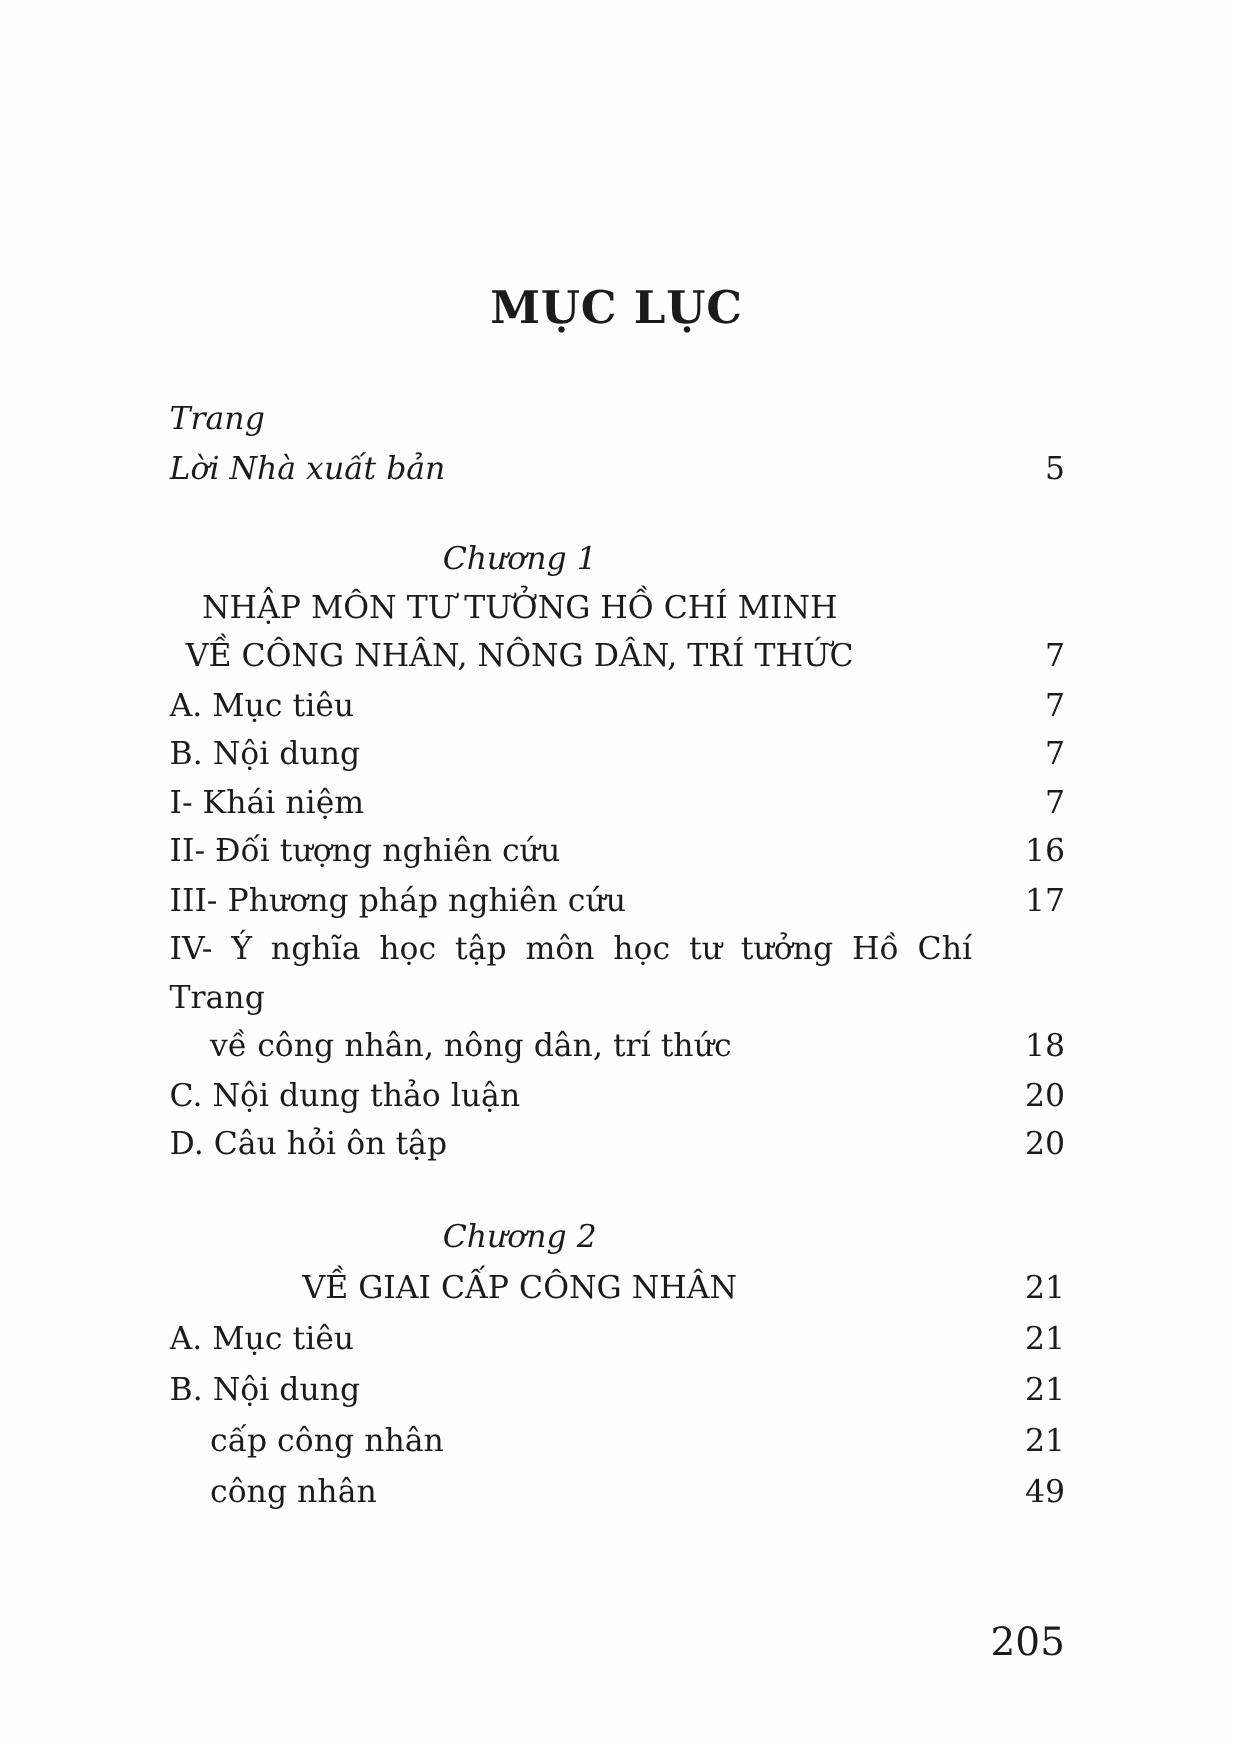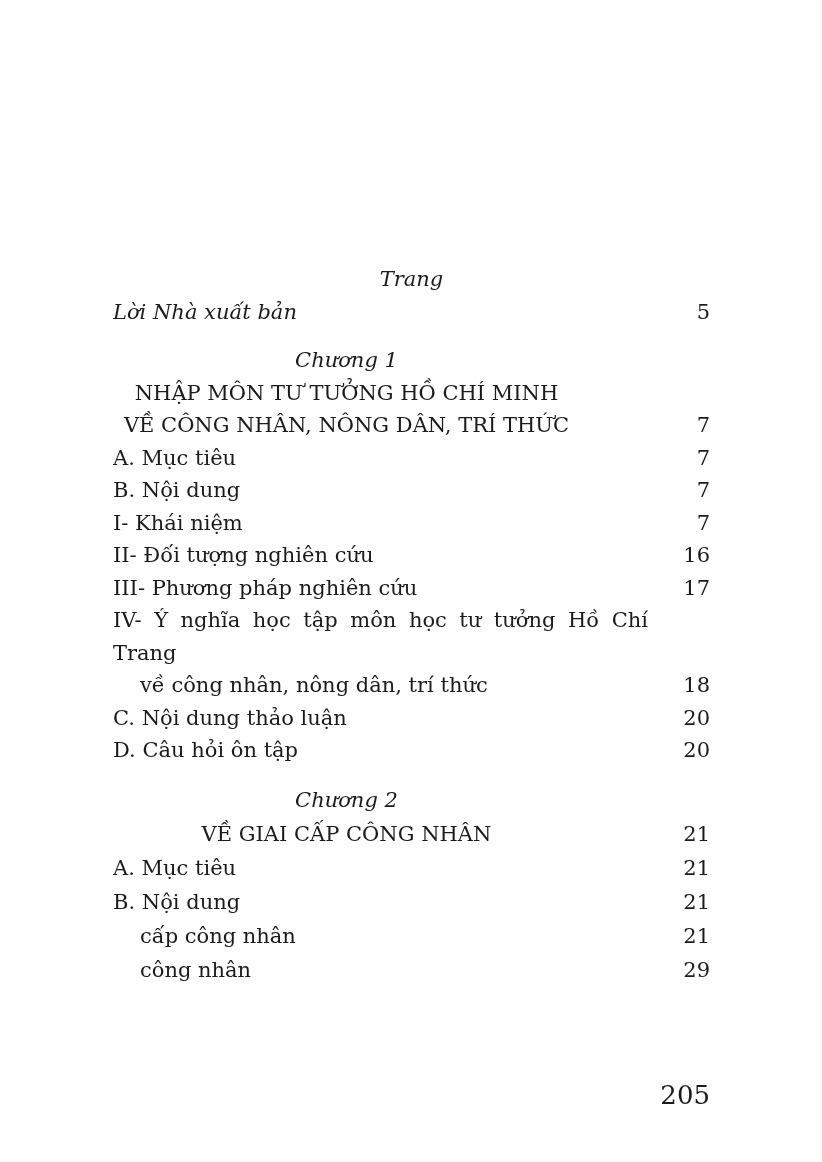--- a/index.html
+++ b/index.html
@@ -17,28 +17,28 @@
     font-size:30px; font-weight:bold;
     line-height:36px; letter-spacing:0.5px;
   }
   .content {
     position:absolute; left:113px; top:224px;
     width:597px;
     font-size:21px;
   }
   .row { line-height:32.5px; white-space:nowrap; }
   .sec2 .row { line-height:34px; }
-  .row.hdr { margin-top:39px; text-align:center; font-style:italic; }
+  .row.hdr { margin-top:39px; text-align:left; font-style:italic; }
   .row.item { display:flex; }
   .row.item .lbl { flex:1 1 auto; overflow:hidden; }
   .row.item .num { flex:0 0 auto; text-align:right; }
   .row.ital .lbl { font-style:italic; }
   .row.chapterlabel {
     font-style:italic; text-align:center;
-    padding-right:130px; margin-top:16px;
+    padding-right:130px; margin-top:28px;
   }
   .row.head { text-align:center; padding-right:130px; }
   .row.headpg { position:relative; }
   .row.headpg .headtxt { display:block; text-align:center; padding-right:130px; }
   .row.headpg .num { position:absolute; right:0; top:0; }
   .row.just {
     width:535px; white-space:normal;
     text-align:justify; text-align-last:justify; text-justify:inter-word;
   }
   .row.cont { display:flex; padding-left:27px; }
@@ -47,20 +47,21 @@
   .folio {
     position:absolute; top:1082px; right:112px;
     font-size:26px; line-height:26px;
   }
 </style>
 </head>
 <body>
 
 <div class="page">
 
+  <h1 class="title">MỤC LỤC</h1>
 
   <div class="content">
 
     <div class="sec1">
       <div class="row hdr">Trang</div>
 
       <div class="row item ital">
         <span class="lbl">Lời Nhà xuất bản</span>
         <span class="num">5</span>
       </div>
@@ -125,20 +126,20 @@
         <span class="num">21</span>
       </div>
 
       <div class="row cont">
         <span class="lbl">cấp công nhân</span>
         <span class="num">21</span>
       </div>
 
       <div class="row cont">
         <span class="lbl">công nhân</span>
-        <span class="num">29</span>
+        <span class="num">49</span>
       </div>
     </div>
 
   </div>
 
   <div class="folio">205</div>
 </div>
 
 </body></html>

